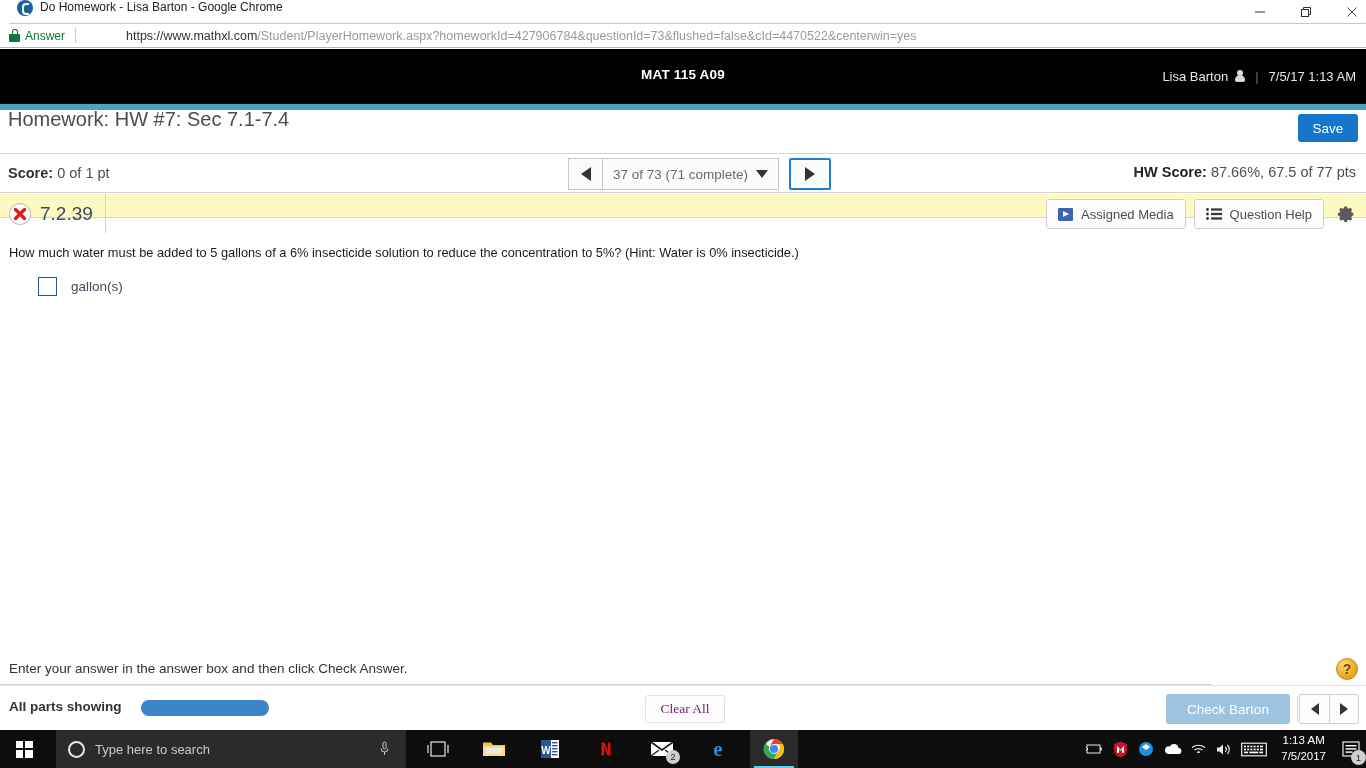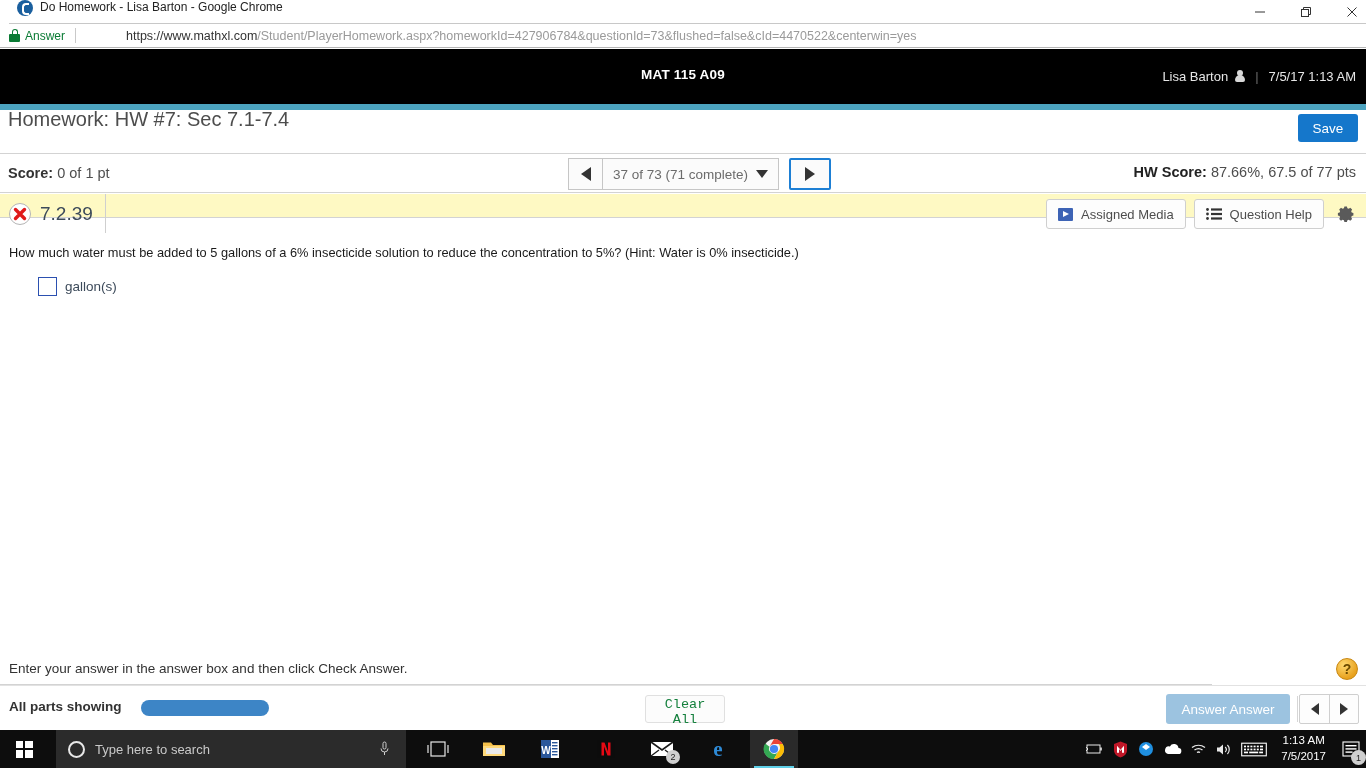--- a/index.html
+++ b/index.html
@@ -160,21 +160,21 @@
     border-top:3.5px solid transparent; border-bottom:3.5px solid transparent; border-left:6px solid #fff;
   }
   .list-glyph { width: 16px; height: 12px; position: relative; flex:none; }
   .gear-btn { width: 26px; height: 26px; display:flex; align-items:center; justify-content:center; cursor:pointer; }
 
   
   .q-area { position: absolute; left: 0; top: 235px; width: 1366px; bottom: 111px; background: #fff; text-align: right; }
   .q-text {
     position: absolute; left: 9px; top: 10px; font-size: 12.8px; color: #1a1a1a; white-space: nowrap;
   }
-  .answer-line { position: absolute; left: 16px; top: 42px; display: flex; align-items: center; gap: 8px; padding-left: 22px; }
+  .answer-line { position: absolute; left: 16px; top: 42px; display: flex; align-items: center; gap: 14px; padding-left: 22px; }
   .answer-box {
     width: 19px; height: 19px; border: 1.5px solid #2b50b0; background: #fff; cursor: text;
   }
   .unit-label { font-size: 13.5px; color: #3c4a5a; }
 
   
   .footer-msg {
     position: absolute; left: 0; bottom: 83px; width: 1212px; height: 28px;
     border-bottom: 1px solid #d3d3d3; background: #fff;
   }
@@ -192,21 +192,21 @@
     background: #ffffff; border-top: 1px solid #e2e2e2;
   }
   .parts-label { position: absolute; left: 9px; top: 13px; font-size: 13.5px; font-weight: bold; color: #333; }
   .progress-track {
     position: absolute; left: 141px; top: 14px; width: 128px; height: 16px;
     border-radius: 8px; background: #3d85c6; overflow: hidden;
   }
   .clear-all {
     position: absolute; left: 645px; top: 9px; width: 80px; height: 28px;
     border: 1px solid #e0e0e0; background: #fcfcfc; border-radius: 3px;
-    font-size: 13.5px; color: #15803d; font-family: Liberation Mono, monospace; cursor: pointer;
+    font-size: 13.5px; color: #701a75; font-family: Liberation Serif, serif; cursor: pointer;
   }
   .check-answer {
     position: absolute; right: 76px; top: 8px; width: 124px; height: 30px;
     background: #9cc3e0; color: #ffffff; border: none; border-radius: 3px;
     font-size: 13.5px; font-family: inherit; cursor: pointer;
   }
   .foot-nav-sep { position: absolute; right: 68px; top: 10px; width: 1px; height: 26px; background: #d6d6d6; }
   .foot-nav {
     position: absolute; right: 7px; top: 8px; height: 30px; display: flex;
     border: 1px solid #cfcfcf; border-radius: 2px; overflow: hidden; background: #fdfdfd;
@@ -375,21 +375,21 @@
 
 <div class="footer-msg">
   <span>Enter your answer in the answer box and then click Check Answer.</span>
 </div>
 <div class="help-bubble">?</div>
 
 <div class="footer-bar">
   <div class="parts-label">All parts showing</div>
   <div class="progress-track"></div>
   <button class="clear-all">Clear All</button>
-  <button class="check-answer">Answer Answer</button>
+  <button class="check-answer">Check Barton</button>
   <div class="foot-nav-sep"></div>
   <div class="foot-nav">
     <div>
         <span class="tri-left-sm"></span>
       </div>
     <div>
         <span class="tri-right-sm"></span>
       </div>
   </div>
 </div>

